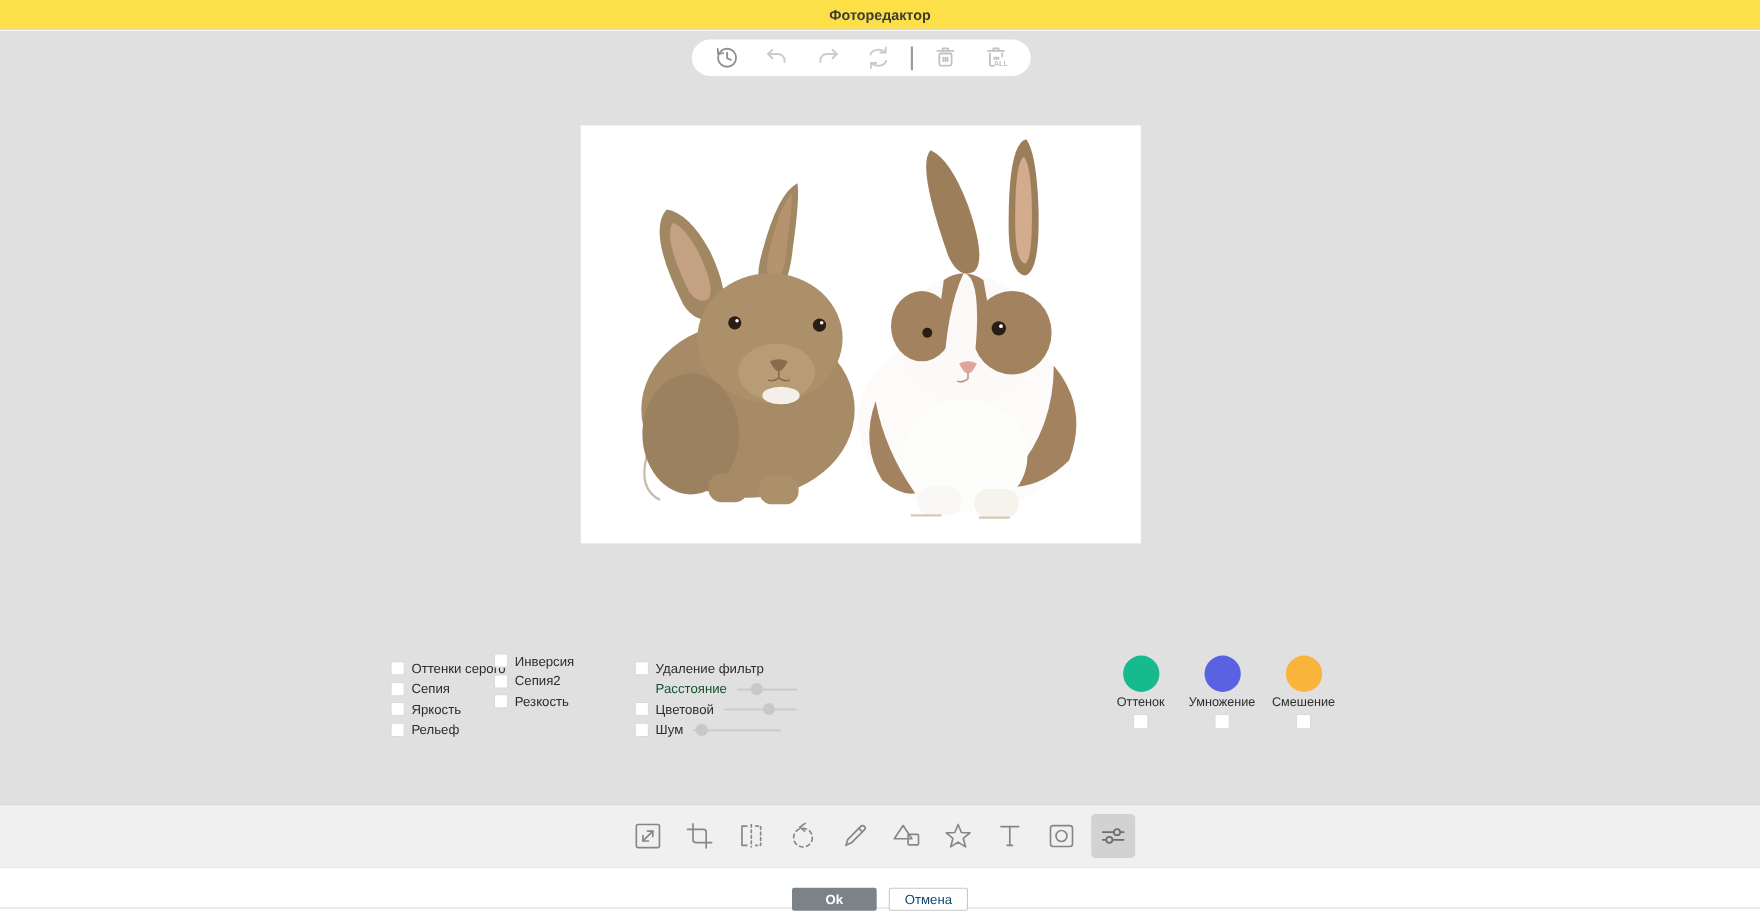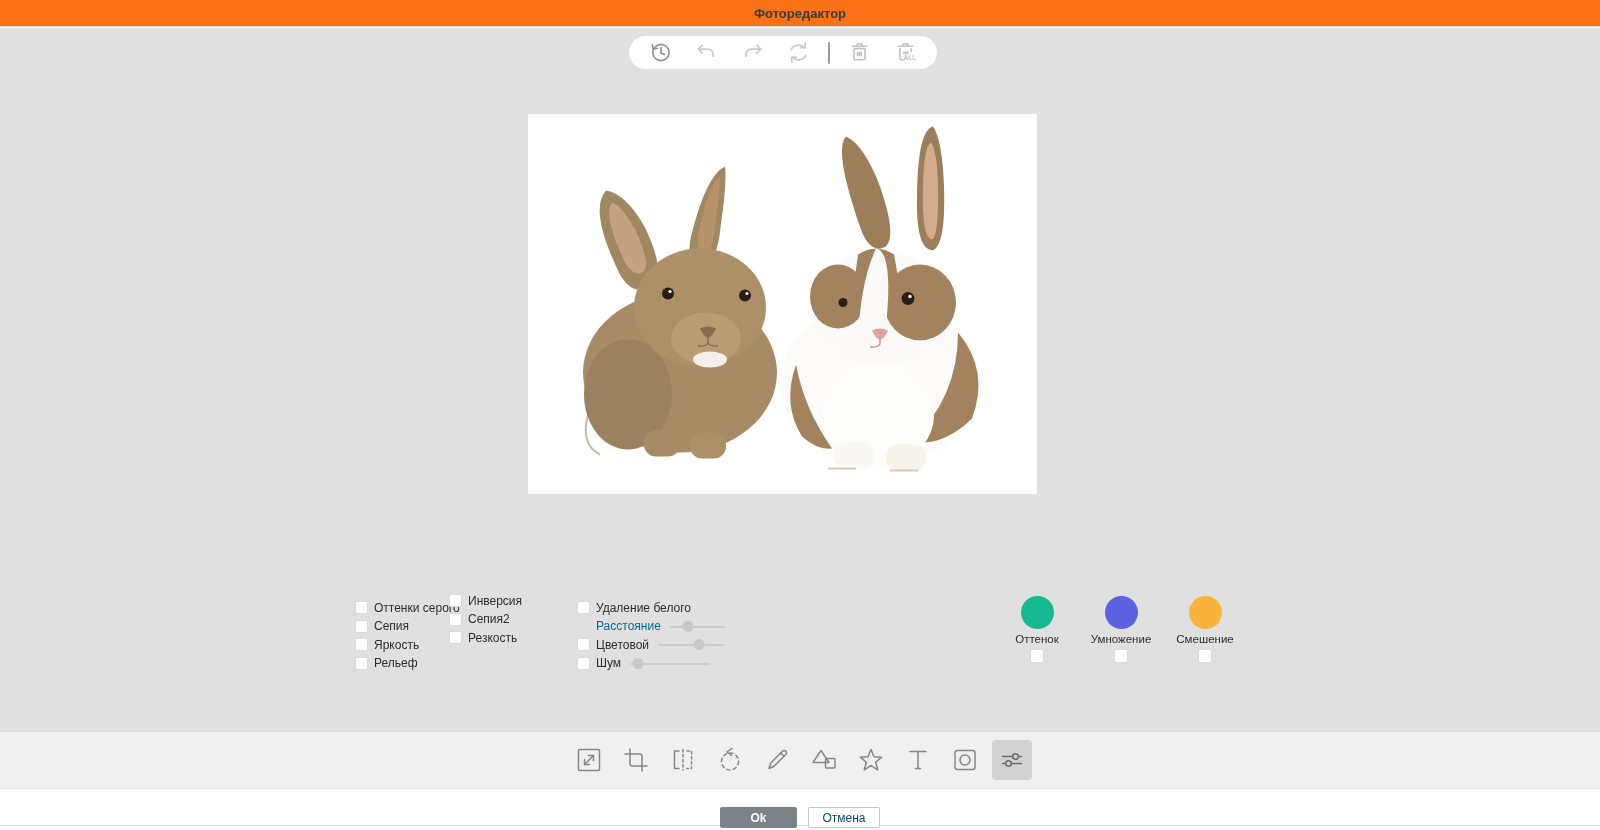--- a/index.html
+++ b/index.html
@@ -1,19 +1,19 @@
 <!DOCTYPE html>
 <html><head>
 <meta charset="utf-8">
 <style>
   * { margin:0; padding:0; box-sizing:border-box; }
   html,body { width:1600px; height:830px; overflow:hidden; background:#fff;
               font-family:"Liberation Sans", sans-serif; }
   .titlebar { position:absolute; top:0; left:0; width:1600px; height:27px;
-              background:#f97316; border-bottom:1px solid #d6d6d6;
+              background:#fde047; border-bottom:1px solid #d6d6d6;
               text-align:center; line-height:27px; font-size:13px; font-weight:bold; color:#3b3b3b; }
   .stage { position:absolute; top:28px; left:0; width:1600px; height:703px; background:#e0e0e0; }
 
   
   .pill { position:absolute; left:629px; top:8px; width:308px; height:33px; background:#ffffff;
           border-radius:17px; display:flex; align-items:center; justify-content:space-between;
           padding:0 14px; }
   .pill-btn { width:34px; height:33px; display:flex; align-items:center; justify-content:center; cursor:pointer; }
   .pill svg { display:block; }
   .pill-divider { width:2px; height:22px; background:#9b9b9b; border-radius:1px; }
@@ -21,30 +21,30 @@
   
   .canvas-img { position:absolute; left:528px; top:86px; width:509px; height:380px; background:#ffffff; }
   .canvas-img svg { display:block; }
 
   
   .fgroup { position:absolute; }
   .chk-row { display:flex; align-items:center; height:13px; margin-bottom:5.5px; cursor:pointer; }
   .chk { width:13px; height:13px; background:#fff; border:1px solid #dadada; border-radius:2px;
          flex:0 0 13px; margin-right:6px; }
   .lbl { font-size:12px; color:#2d2d2d; white-space:nowrap; }
-  .lbl.disabled { color:#0369a1; }
+  .lbl.disabled { color:#14532d; }
   .indent { margin-left:19px; }
   .slider { position:relative; height:11px; margin-left:9px; display:inline-block; }
   .slider .track { position:absolute; top:5px; left:0; right:0; height:2px; background:#cccccc; border-radius:1px; }
   .slider .handle { position:absolute; top:0; width:11px; height:11px; border-radius:50%;
                     background:#c8c8c8; transform:translateX(-50%); }
   .w55{width:55px;} .w66{width:66px;} .w80{width:80px;} .w74{width:74px;} .w88{width:88px;}
 
   
-  .blend-group { position:absolute; left:1006px; top:568px; display:flex; gap:22px; }
+  .blend-group { position:absolute; left:1006px; top:568px; display:flex; gap:12px; }
   .blend-item { display:flex; flex-direction:column; align-items:center; min-width:62px; }
   .blend-circle { width:33px; height:33px; border-radius:50%; }
   .blend-label { font-size:11.5px; color:#2d2d2d; margin-top:4px; }
   .blend-chk { margin-top:4px; width:14px; height:14px; background:#fff; border:1px solid #dadada; border-radius:2px; cursor:pointer; }
 
   
   .toolbar { position:absolute; top:731px; left:0; width:1600px; height:57px; background:#f0f0f0;
              border-top:1px solid #d8d8d8; display:flex; align-items:center; justify-content:center; gap:7px; }
   .tool { width:40px; height:40px; border-radius:4px; display:flex; align-items:center; justify-content:center; cursor:pointer; }
   .tool.selected { background:#d2d2d2; }
@@ -195,21 +195,21 @@
     </label>
     <label class="chk-row">
       <span class="chk"></span>
       <span class="lbl">Резкость</span>
     </label>
   </div>
 
   <div class="fgroup" style="left:577px; top:573px;">
     <label class="chk-row">
       <span class="chk"></span>
-      <span class="lbl">Удаление белого</span>
+      <span class="lbl">Удаление фильтр</span>
     </label>
     <div class="chk-row">
       <span class="lbl disabled indent">Расстояние</span>
       <span class="slider w55">
         <span class="track"></span>
         <span class="handle" style="left: 33%;"></span>
       </span>
     </div>
     <label class="chk-row">
       <span class="chk"></span>

